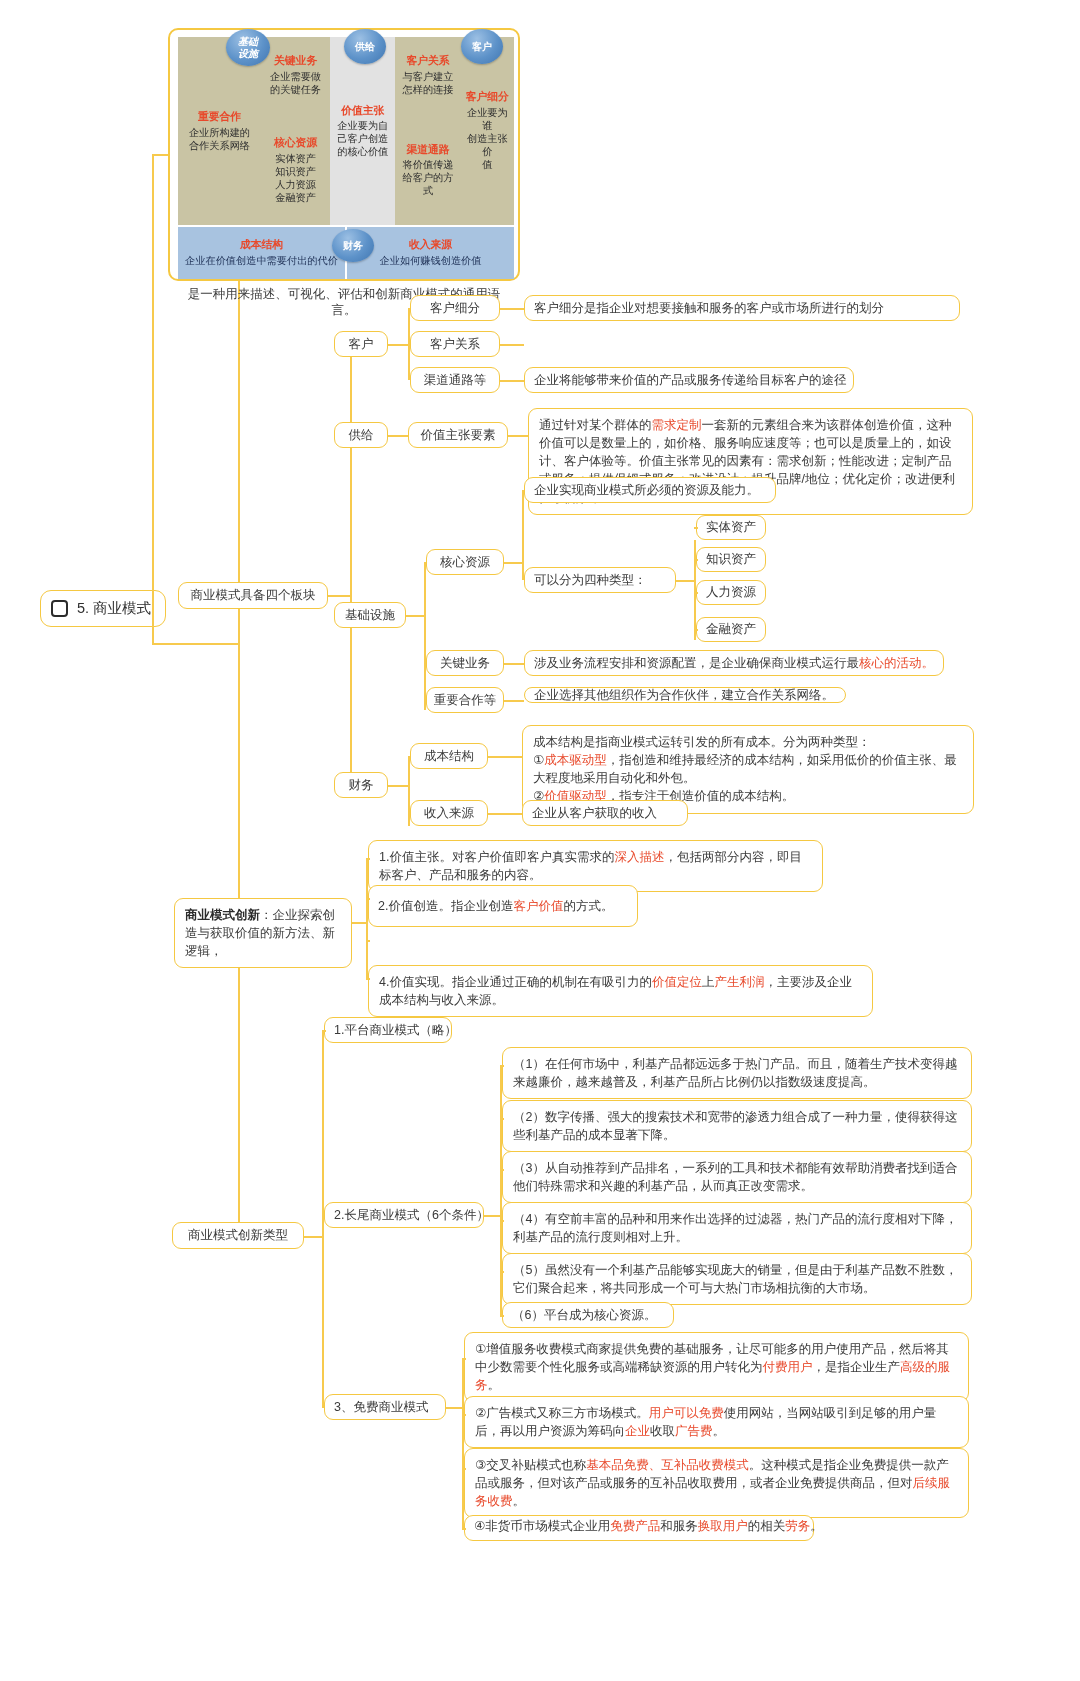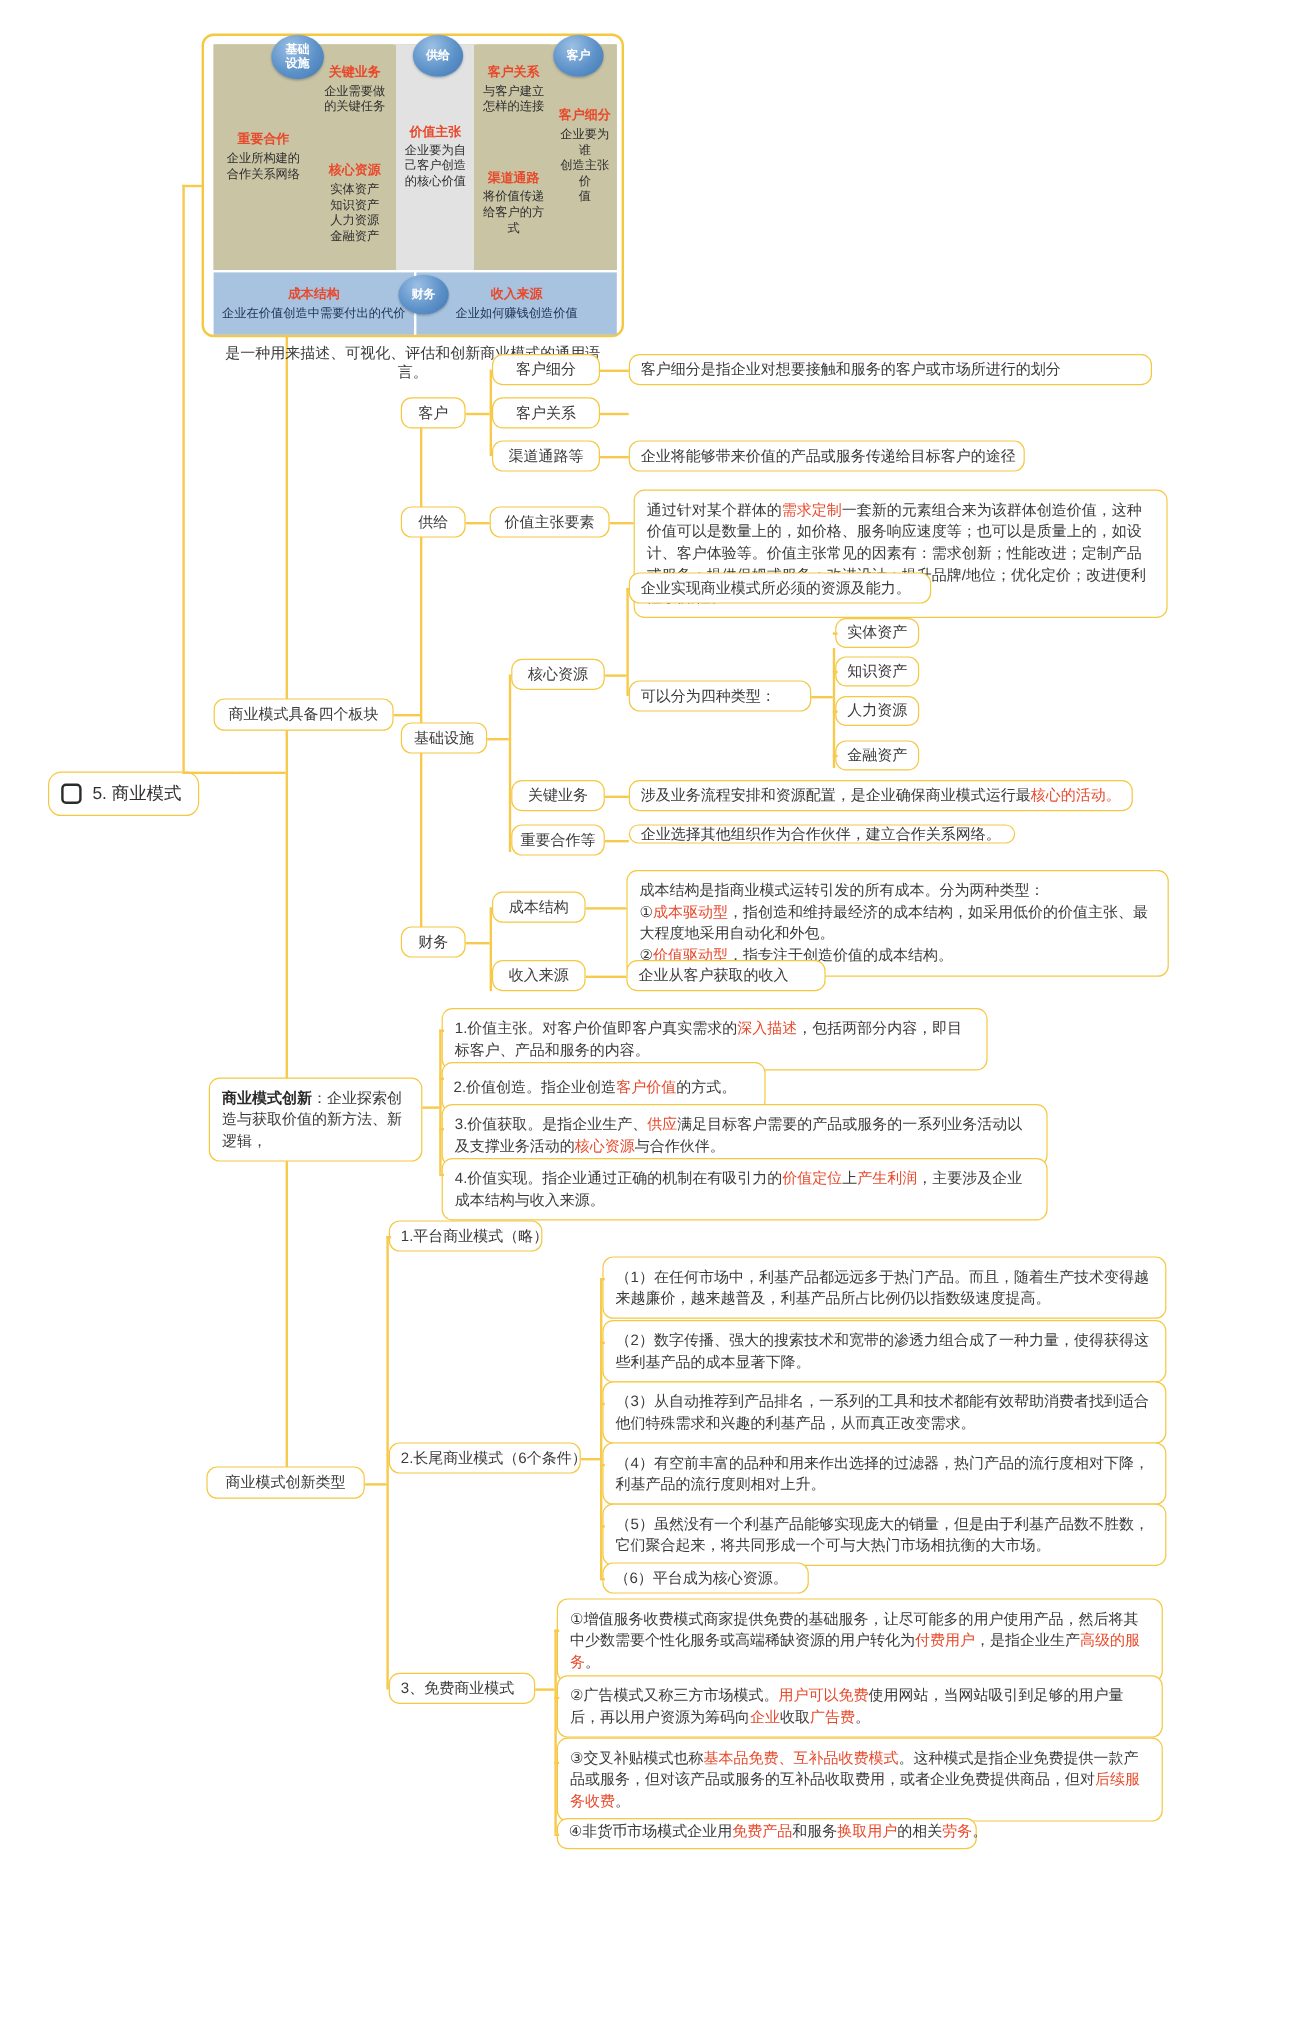--- a/index.html
+++ b/index.html
@@ -125,21 +125,21 @@
     line-height: 1.12;
     z-index: 5;
     box-shadow: 0 1px 2px rgba(0,0,0,.25);
   }
 </style>
 </head>
 <body>
 
 <div id="canvas">
 
-  <div class="root" style="left:40px; top:643px;">
+  <div class="root" style="left:40px; top:590px;">
     <span class="chk"></span>
     <span>5. 商业模式</span>
   </div>
 
   <div class="ln lh" style="left:196px; top:643px; width:42px;"></div>
   <div class="ln lv" style="left:238px; top:142px; height:1094px;"></div>
 
   <div class="ln lh" style="left:152px; top:154px; width:18px;"></div>
   <div class="ln lv" style="left:152px; top:154px; height:489px;"></div>
   <div class="ln lh" style="left:152px; top:643px; width:44px;"></div>
@@ -183,21 +183,21 @@
         </div>
       </div>
 
       <div class="col" style="width:54px;">
         <div class="cell">
           <div class="hd">客户细分</div>
           <div>企业要为谁<br>创造主张价<br>值</div>
         </div>
       </div>
 
-      <div class="bubble" style="left:48px; top:-8px; width:44px; height:37px;">基础<br>设施</div>
+      <div class="bubble" style="left:48px; top:-8px; width:44px; height:37px;font-style:italic;">基础<br>设施</div>
       <div class="bubble" style="left:166px; top:-8px; width:42px; height:35px;">供给</div>
       <div class="bubble" style="left:283px; top:-8px; width:42px; height:35px;">客户</div>
     </div>
 
     <div class="bmc-bottom">
       <div class="bcell">
         <div class="hd">成本结构</div>
         <div>企业在价值创造中需要付出的代价</div>
       </div>
       <div class="bcell">
@@ -298,23 +298,20 @@
   </div>
   <div class="ln lh" style="left:366px; top:858px; width:4px;"></div>
 
   <div class="node" style="left:368px; top:885px; width:270px; height:42px;">
     <span>2.价值创造。指企业创造</span>
       <span class="red">客户价值</span>
       <span>的方式。</span>
   </div>
   <div class="ln lh" style="left:366px; top:898px; width:4px;"></div>
 
-  <div class="node multi" style="left:368px; top:920px; width:505px; padding:7px 10px;">
-    <span>3.价值获取。是指企业生产、</span><span class="red">供应</span><span>满足目标客户需要的产品或服务的一系列业务活动以及支撑业务活动的</span><span class="red">核心资源</span><span>与合作伙伴。</span>
-  </div>
   <div class="ln lh" style="left:366px; top:940px; width:4px;"></div>
 
   <div class="node multi" style="left:368px; top:965px; width:505px; padding:7px 10px;">
     <span>4.价值实现。指企业通过正确的机制在有吸引力的</span><span class="red">价值定位</span><span>上</span><span class="red">产生利润</span><span>，主要涉及企业成本结构与收入来源。</span>
   </div>
   <div class="ln lh" style="left:366px; top:978px; width:4px;"></div>
 
   <div class="node center" style="left:172px; top:1222px; width:132px; height:27px;">商业模式创新类型</div>
   <div class="ln lh" style="left:304px; top:1236px; width:18px;"></div>
   <div class="ln lv" style="left:322px; top:1030px; height:378px;"></div>

